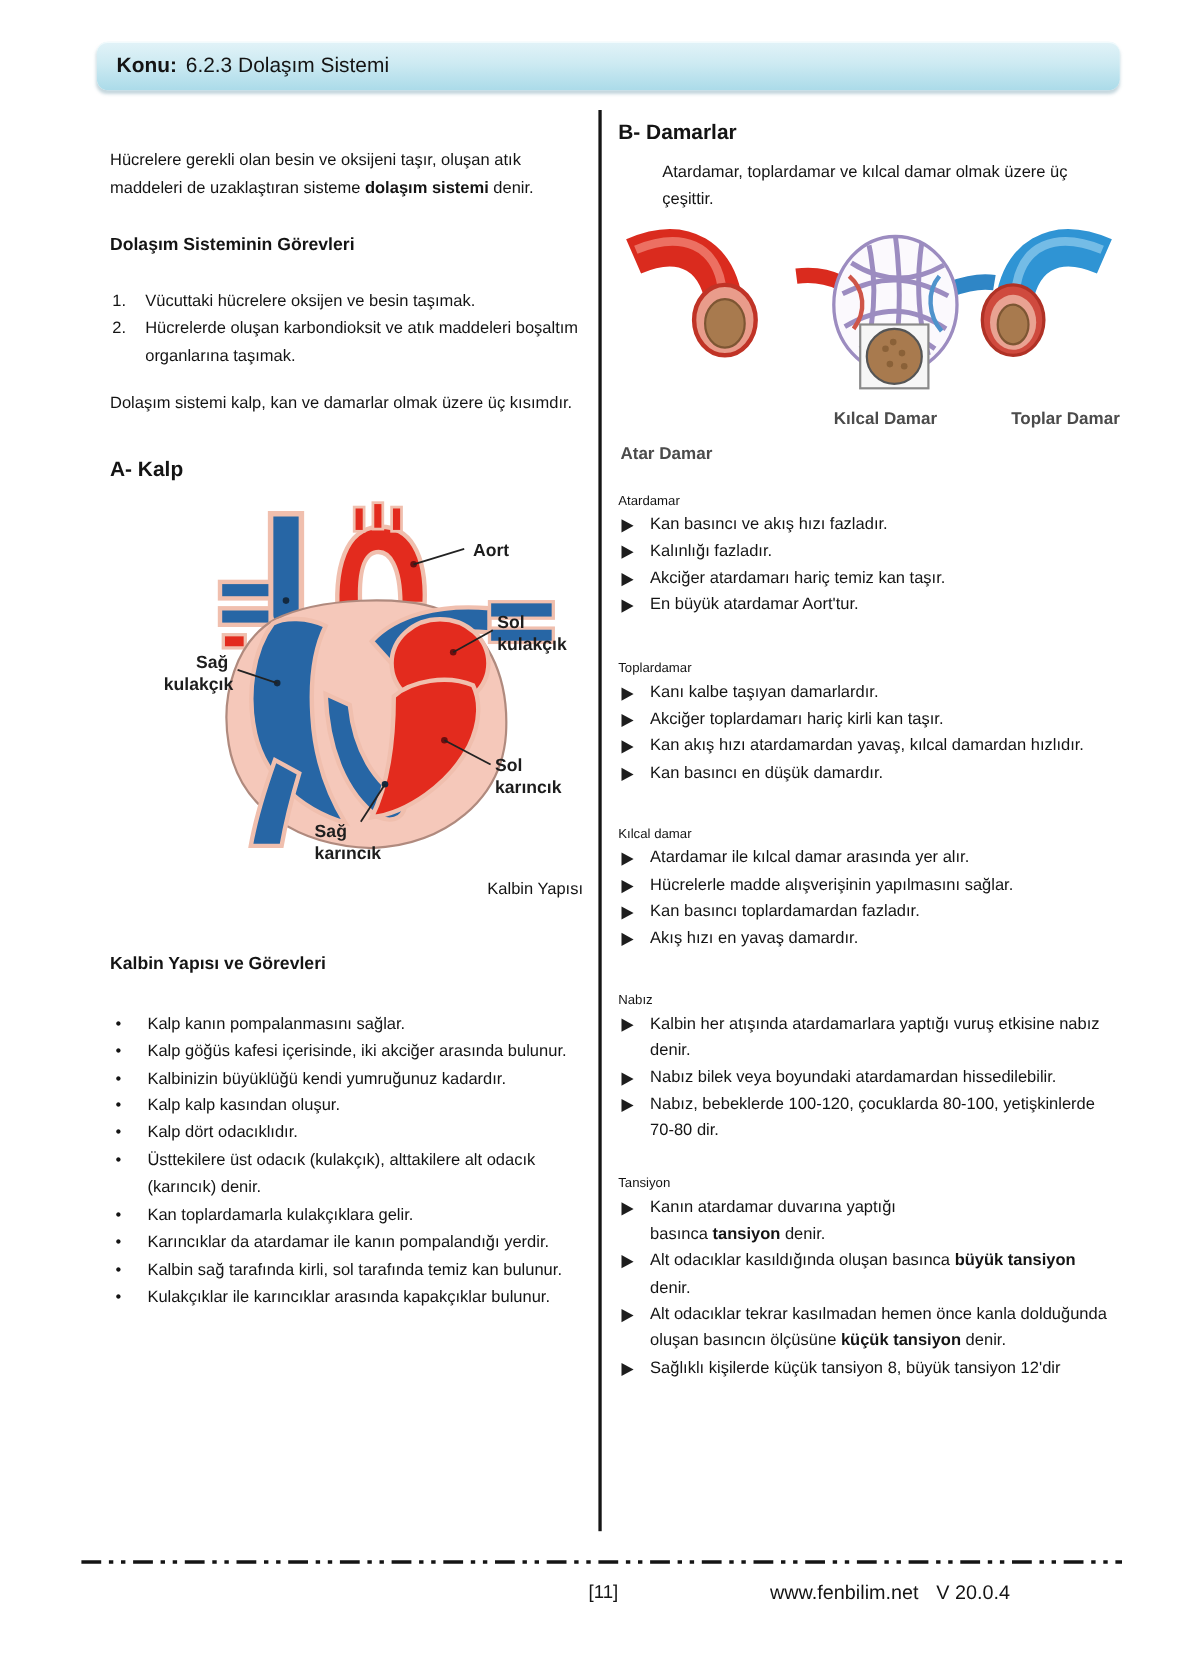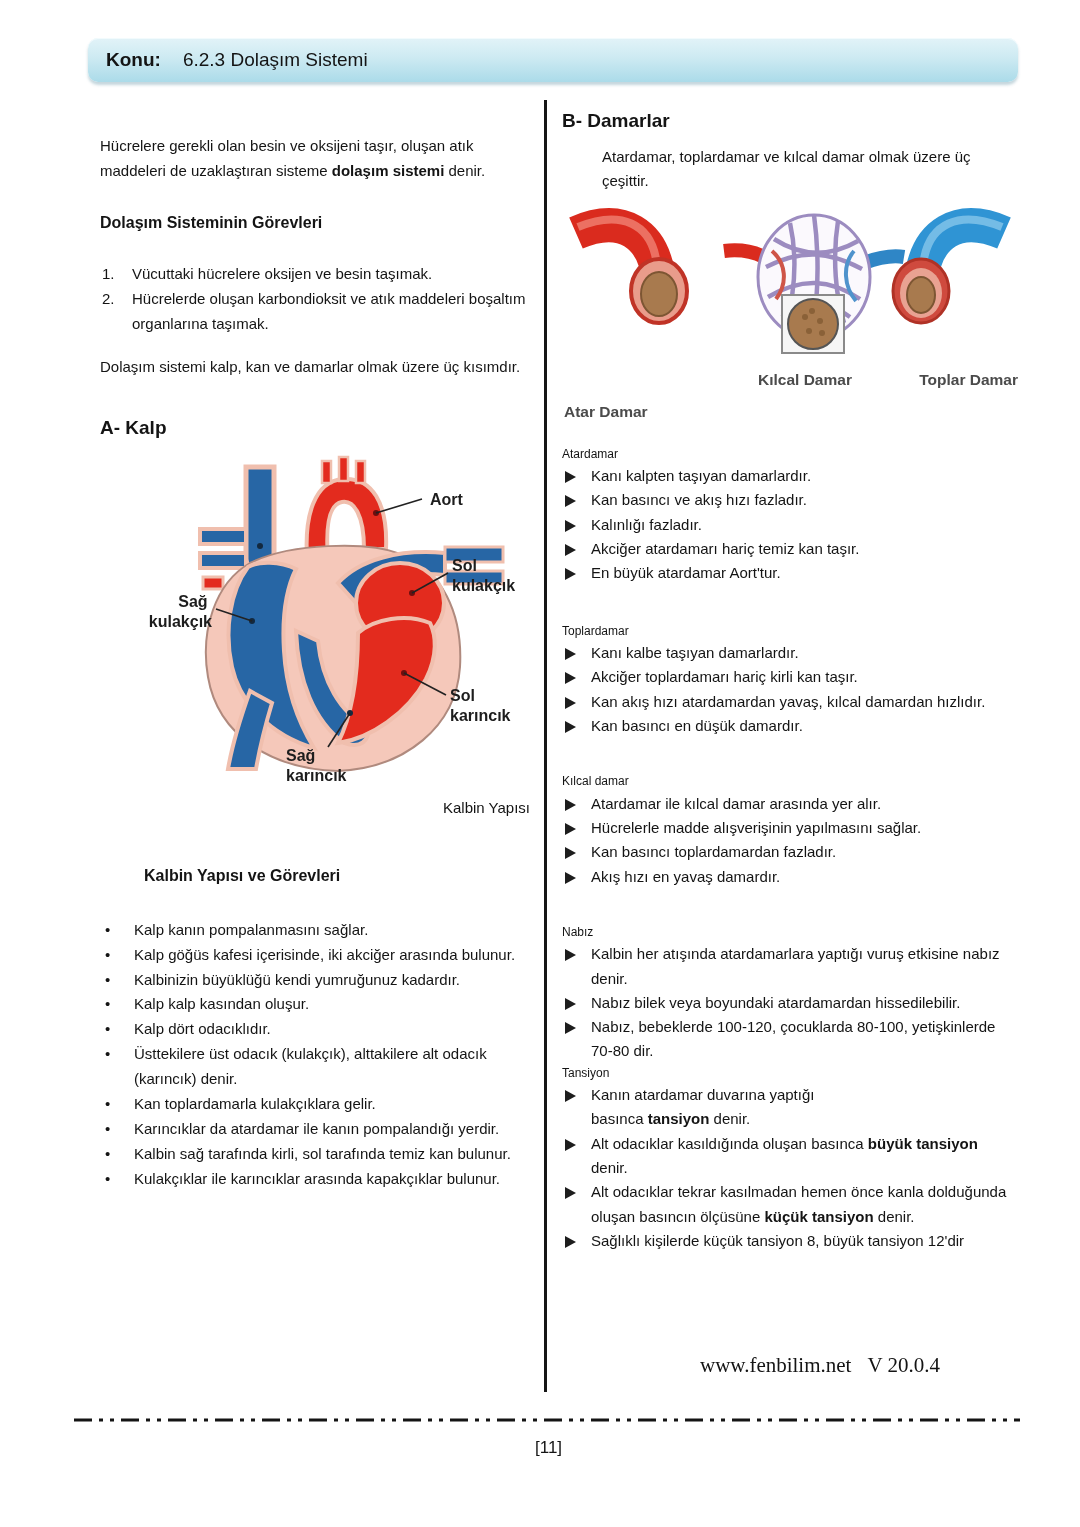--- a/index.html
+++ b/index.html
@@ -3,53 +3,53 @@
 <meta charset="utf-8">
 <style>
   html,body{margin:0;padding:0;background:#fff;}
   .page{position:relative;width:1080px;height:1527px;background:#ffffff;overflow:hidden;
         font-family:"Liberation Sans","DejaVu Sans",sans-serif;color:#141414;}
   b{font-weight:bold;}
   
   .topic-bar{position:absolute;left:88px;top:38px;width:930px;height:44px;border-radius:10px;
              background:linear-gradient(180deg,#e2f3f8 0%,#cdeaf2 45%,#abdbe9 100%);
              box-shadow:0 3px 3px rgba(125,165,180,.45), inset 0 1px 0 #f2fbfd;
-             display:flex;align-items:center;padding-left:18px;font-size:19px;box-sizing:border-box;gap:14px;}
+             display:flex;align-items:center;padding-left:18px;font-size:19px;box-sizing:border-box;}
   .topic-bar .lbl{font-weight:bold;margin-right:8px;}
   
   .col-left{position:absolute;left:100px;top:134px;width:430px;font-size:15px;line-height:1.66;}
   .col-right{position:absolute;left:562px;top:106px;width:456px;font-size:15px;line-height:1.62;}
   .divider{position:absolute;left:544px;top:100px;width:2.5px;height:1292px;background:#161616;}
   p{margin:0;}
   .h-big{font-size:19px;font-weight:bold;margin:0;}
   .h-mid{font-size:16px;font-weight:bold;margin:0;}
   .mt8{margin-top:8px;margin-left:40px;}  .mt18{margin-top:18px;} .mt26{margin-top:26px;}
-  .mt28{margin-top:28px;} .mt32{margin-top:32px;} .mt42{margin-top:42px;margin-left:44px;}
+  .mt28{margin-top:28px;} .mt32{margin-top:32px;} .mt42{margin-top:42px;}
   
   .brow{display:flex;align-items:flex-start;margin:0;}
   .dotmark{flex:none;width:34px;padding-left:5px;box-sizing:border-box;}
   .nmark{flex:none;width:32px;padding-left:2px;box-sizing:border-box;}
   .btext{flex:1;white-space:pre-wrap;}
   .tri{flex:none;width:0;height:0;border-left:11px solid #1d1d1d;border-top:6px solid transparent;
        border-bottom:6px solid transparent;margin:7px 15px 0 3px;}
   
   .heart-fig{width:430px;margin-top:8px;}
   .fig-caption{width:430px;text-align:right;margin-top:2px;font-size:15px;}
   .vessels-fig{width:456px;margin-top:6px;position:relative;}
   .vessel-labels{position:relative;height:26px;margin-top:2px;font-size:15.5px;font-weight:bold;color:#4b4b4b;}
   .vessel-labels .vl1{position:absolute;left:2px;margin-top:32px;}
   .vessel-labels .vl2{position:absolute;left:196px;}
   .vessel-labels .vl3{position:absolute;right:0px;}
   .vsec-title{font-size:12px;font-weight:normal;}
   .s-atar{margin-top:52px;} .s-toplar{margin-top:36px;} .s-kilcal{margin-top:34px;}
-  .s-nabiz{margin-top:34px;} .s-tansiyon{}
+  .s-nabiz{margin-top:34px;} .s-tansiyon{margin-top:26px;}
   
   .sep{position:absolute;left:72px;top:1416px;}
   .page-num{position:absolute;left:535px;top:1438px;font-size:17px;}
-  .site{position:absolute;left:700px;top:1353px;font-size:21px;display:flex;gap:16px;font-family:Liberation Serif, serif;}
+  .site{position:absolute;left:700px;top:1438px;font-size:18px;display:flex;gap:16px;}
   svg text{font-family:"Liberation Sans","DejaVu Sans",sans-serif;}
 </style>
 </head>
 <body>
 
 <div class="page">
 
   <div class="topic-bar">
     <span class="lbl">Konu:</span>
     <span>6.2.3 Dolaşım Sistemi</span>
@@ -244,24 +244,20 @@
         <span class="vl1">Atar Damar</span>
         <span class="vl2">Kılcal Damar</span>
         <span class="vl3">Toplar Damar</span>
       </div>
     </div>
 
     <div class="s-atar">
       <p class="vsec-title">Atardamar</p>
       <div>
 
-          <div class="brow">
-            <span class="tri"></span>
-            <span class="btext">Kanı kalpten taşıyan damarlardır.</span>
-          </div>
 
           <div class="brow">
             <span class="tri"></span>
             <span class="btext">Kan basıncı ve akış hızı fazladır.</span>
           </div>
 
           <div class="brow">
             <span class="tri"></span>
             <span class="btext">Kalınlığı fazladır.</span>
           </div>

